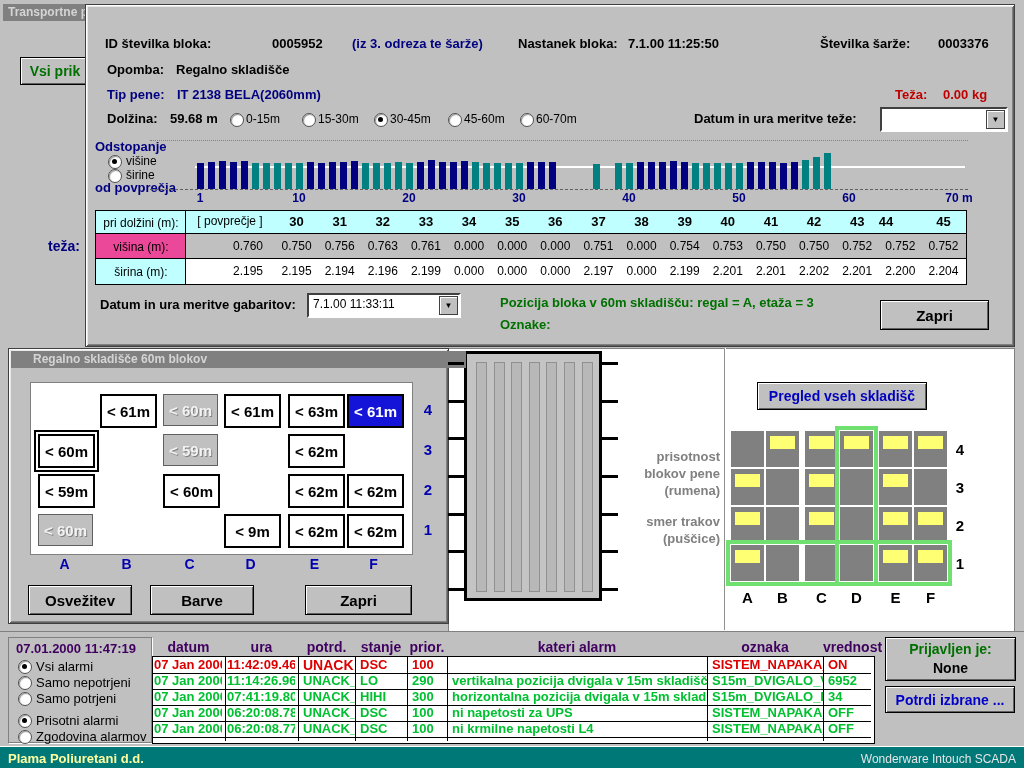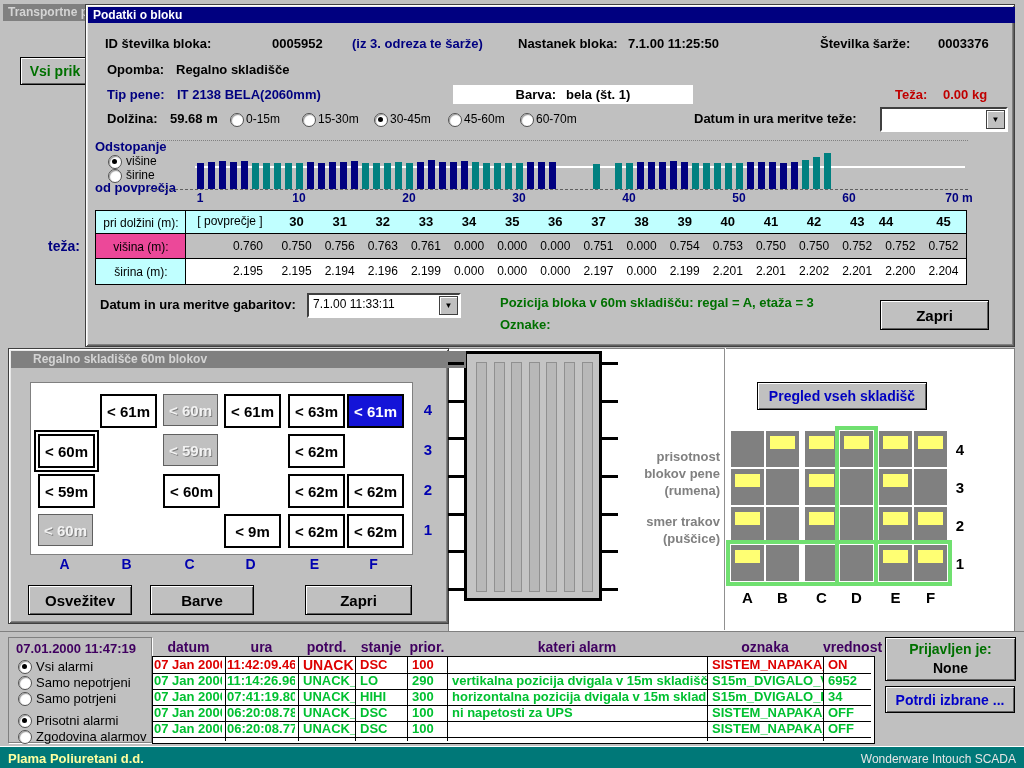--- a/index.html
+++ b/index.html
@@ -32,39 +32,34 @@
 </head>
 <body>
 
 <div id="screen">
 
   <div class="abs titlebar inactive" style="left:3px;top:4px;width:122px;height:17px;">Transportne p</div>
   <div class="abs btn grn" style="left:20px;top:57px;width:68px;height:26px;font-size:14px;color:#007000;">Vsi prik</div>
   <div class="abs b navy" style="left:48px;top:238px;font-size:14px;">teža:</div>
 
   <div class="abs win" style="left:85px;top:4px;width:928px;height:341px;"></div>
-  <div class="abs titlebar" style="left:88px;top:7px;width:922px;height:16px;">Podatki o bloku</div>
 
   <div class="abs b" style="left:105px;top:36px;">ID številka bloka:</div>
   <div class="abs b" style="left:272px;top:36px;">0005952</div>
   <div class="abs b navy" style="left:352px;top:36px;">(iz 3. odreza te šarže)</div>
   <div class="abs b" style="left:518px;top:36px;">Nastanek bloka:</div>
   <div class="abs b" style="left:628px;top:36px;">7.1.00 11:25:50</div>
   <div class="abs b" style="left:820px;top:36px;">Številka šarže:</div>
   <div class="abs b" style="left:938px;top:36px;">0003376</div>
 
   <div class="abs b" style="left:107px;top:62px;">Opomba:</div>
   <div class="abs b" style="left:176px;top:62px;">Regalno skladišče</div>
 
   <div class="abs b navy" style="left:107px;top:87px;">Tip pene:</div>
   <div class="abs b navy" style="left:177px;top:87px;">IT 2138 BELA(2060mm)</div>
-  <div class="abs" style="left:453px;top:85px;width:240px;height:19px;background:#fff;display:flex;align-items:center;justify-content:center;gap:10px;">
-    <span class="b">Barva:</span>
-    <span class="b">bela (št. 1)</span>
-  </div>
   <div class="abs b red" style="left:895px;top:87px;">Teža:</div>
   <div class="abs b red" style="left:943px;top:87px;">0.00 kg</div>
 
   <div class="abs b" style="left:107px;top:111px;">Dolžina:</div>
   <div class="abs b" style="left:170px;top:111px;">59.68 m</div>
   <div id="length-radios"></div>
   <div class="abs b" style="left:694px;top:111px;">Datum in ura meritve teže:</div>
   <div class="abs combo" style="left:880px;top:107px;width:124px;height:21px;">
     <span class="val"></span>
     <span class="carrow">▼</span>
@@ -425,20 +420,21 @@
     <div class="abs cell-txt" style="left: 409px; top: 706px; width: 35px; height: 14px; overflow: hidden; white-space: nowrap; text-align: left; padding-left: 3px; font-weight: bold; font-size: 13px; color: rgb(0, 192, 48); line-height: 14px;">100</div>
     <div class="abs cell-txt" style="left: 449px; top: 706px; width: 255px; height: 14px; overflow: hidden; white-space: nowrap; text-align: left; padding-left: 3px; font-weight: bold; font-size: 13px; color: rgb(0, 192, 48); line-height: 14px;">ni napetosti za UPS</div>
     <div class="abs cell-txt" style="left: 709px; top: 706px; width: 111px; height: 14px; overflow: hidden; white-space: nowrap; text-align: left; padding-left: 3px; font-weight: bold; font-size: 13px; color: rgb(0, 192, 48); line-height: 14px;">SISTEM_NAPAKA_2</div>
     <div class="abs cell-txt" style="left: 825px; top: 706px; width: 45px; height: 14px; overflow: hidden; white-space: nowrap; text-align: left; padding-left: 3px; font-weight: bold; font-size: 13px; color: rgb(0, 192, 48); line-height: 14px;">OFF</div>
     <div class="abs" style="left: 153px; top: 721px; width: 718px; height: 16px; border-bottom: 1px solid rgb(0, 0, 0);"></div>
     <div class="abs cell-txt" style="left: 154px; top: 722px; width: 68px; height: 14px; overflow: hidden; white-space: nowrap; text-align: center; padding-left: 0px; font-weight: bold; font-size: 13px; color: rgb(0, 192, 48); line-height: 14px;">07 Jan 2000</div>
     <div class="abs cell-txt" style="left: 227px; top: 722px; width: 68px; height: 14px; overflow: hidden; white-space: nowrap; text-align: center; padding-left: 0px; font-weight: bold; font-size: 13px; color: rgb(0, 192, 48); line-height: 14px;">06:20:08.77</div>
     <div class="abs cell-txt" style="left: 300px; top: 722px; width: 52px; height: 14px; overflow: hidden; white-space: nowrap; text-align: left; padding-left: 3px; font-weight: bold; font-size: 13px; color: rgb(0, 192, 48); line-height: 14px;">UNACK_</div>
     <div class="abs cell-txt" style="left: 357px; top: 722px; width: 47px; height: 14px; overflow: hidden; white-space: nowrap; text-align: left; padding-left: 3px; font-weight: bold; font-size: 13px; color: rgb(0, 192, 48); line-height: 14px;">DSC</div>
     <div class="abs cell-txt" style="left: 409px; top: 722px; width: 35px; height: 14px; overflow: hidden; white-space: nowrap; text-align: left; padding-left: 3px; font-weight: bold; font-size: 13px; color: rgb(0, 192, 48); line-height: 14px;">100</div>
+    <div class="abs cell-txt" style="left: 449px; top: 722px; width: 255px; height: 14px; overflow: hidden; white-space: nowrap; text-align: left; padding-left: 3px; font-weight: bold; font-size: 13px; color: rgb(0, 192, 48); line-height: 14px;">ni krmilne napetosti L4</div>
     <div class="abs cell-txt" style="left: 709px; top: 722px; width: 111px; height: 14px; overflow: hidden; white-space: nowrap; text-align: left; padding-left: 3px; font-weight: bold; font-size: 13px; color: rgb(0, 192, 48); line-height: 14px;">SISTEM_NAPAKA_1</div>
     <div class="abs cell-txt" style="left: 825px; top: 722px; width: 45px; height: 14px; overflow: hidden; white-space: nowrap; text-align: left; padding-left: 3px; font-weight: bold; font-size: 13px; color: rgb(0, 192, 48); line-height: 14px;">OFF</div>
     <div class="abs" style="left: 225px; top: 657px; width: 1px; height: 84px; background: rgb(0, 0, 0);"></div>
     <div class="abs" style="left: 298px; top: 657px; width: 1px; height: 84px; background: rgb(0, 0, 0);"></div>
     <div class="abs" style="left: 355px; top: 657px; width: 1px; height: 84px; background: rgb(0, 0, 0);"></div>
     <div class="abs" style="left: 407px; top: 657px; width: 1px; height: 84px; background: rgb(0, 0, 0);"></div>
     <div class="abs" style="left: 447px; top: 657px; width: 1px; height: 84px; background: rgb(0, 0, 0);"></div>
     <div class="abs" style="left: 707px; top: 657px; width: 1px; height: 84px; background: rgb(0, 0, 0);"></div>
     <div class="abs" style="left: 823px; top: 657px; width: 1px; height: 84px; background: rgb(0, 0, 0);"></div>
   </div>

